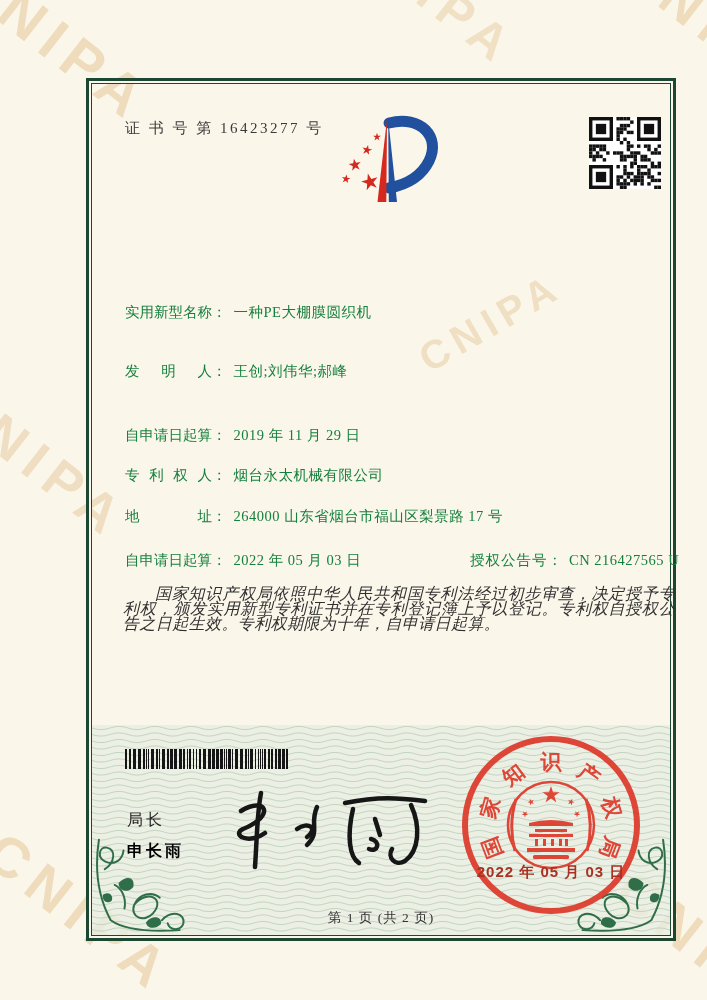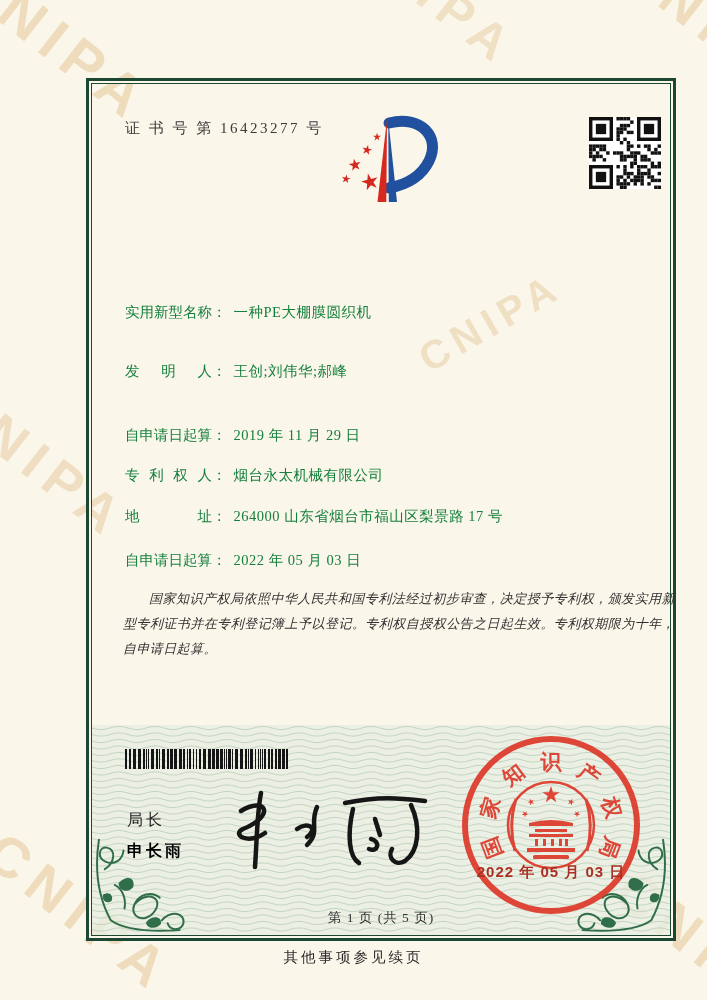--- a/index.html
+++ b/index.html
@@ -46,21 +46,21 @@
   .row{position:absolute;left:36px;right:20px;height:20px;font-size:14.5px;color:#15803d;z-index:4;white-space:nowrap;}
   .flabel{display:inline-block;width:87px;text-align:justify;text-align-last:justify;vertical-align:top;}
   .colon{display:inline-block;margin-right:7px;}
   .fvalue{letter-spacing:.5px;}
   .r0{top:222px}.r1{top:281px}.r2{top:304px}.r3{top:345px}.r4{top:385px}.r5{top:426px}.r6{top:470px}
   .grant2{position:absolute;left:345px;top:0;}
   .grant2 .glabel{letter-spacing:1px;}
   
   .paras{position:absolute;left:34px;width:552px;top:505px;z-index:4;}
   .paras p{
-    margin:0 0 5px;text-indent:2em;font-size:13px;line-height:25px;
+    margin:0 0 5px;text-indent:2em;font-size:16px;line-height:15px;
     font-style:italic;letter-spacing:.4px;color:#303030;text-align:justify;
   }
   
   .barcode{position:absolute;left:36px;top:668px;width:198px;height:20px;z-index:4;font-size:0;}
   .barcode span{display:inline-block;height:100%;background:#151515;}
   
   .signer-title{position:absolute;left:38px;top:729px;font-size:16px;letter-spacing:3px;color:#222;z-index:4;}
   .signer-name{position:absolute;left:38px;top:760px;font-size:16px;letter-spacing:3px;color:#000000;z-index:4;font-weight:bold;}
   .signature{position:absolute;left:140px;top:700px;z-index:4;}
   
@@ -320,20 +320,23 @@
       <span class="flabel">自申请日起算</span><span class="colon">：</span><span class="fvalue">2019 年 11 月 29 日</span>
     </div>
     <div class="row r4">
       <span class="flabel">专利权人</span><span class="colon">：</span><span class="fvalue">烟台永太机械有限公司</span>
     </div>
     <div class="row r5">
       <span class="flabel">地址</span><span class="colon">：</span><span class="fvalue">264000 山东省烟台市福山区梨景路 17 号</span>
     </div>
     <div class="row r6">
       <span class="flabel">自申请日起算</span><span class="colon">：</span><span class="fvalue">2022 年 05 月 03 日</span>
+      <span class="grant2">
+        <span class="glabel">授权公告号</span><span class="colon">：</span><span class="fvalue">CN 216427565 U</span>
+      </span>
     </div>
 
     <div class="paras">
       <p>国家知识产权局依照中华人民共和国专利法经过初步审查，决定授予专利权，颁发实用新型专利证书并在专利登记簿上予以登记。专利权自授权公告之日起生效。专利权期限为十年，自申请日起算。</p>
     </div>
 
     <div class="barcode"><span style="width:2px;margin-right:2px"></span><span style="width:2px;margin-right:2px"></span><span style="width:3px;margin-right:2px"></span><span style="width:3px;margin-right:2px"></span><span style="width:2px;margin-right:1px"></span><span style="width:1px;margin-right:1px"></span><span style="width:1px;margin-right:2px"></span><span style="width:3px;margin-right:2px"></span><span style="width:2px;margin-right:1px"></span><span style="width:1px;margin-right:2px"></span><span style="width:3px;margin-right:2px"></span><span style="width:2px;margin-right:1px"></span><span style="width:3px;margin-right:1px"></span><span style="width:3px;margin-right:2px"></span><span style="width:3px;margin-right:1px"></span><span style="width:2px;margin-right:2px"></span><span style="width:1px;margin-right:1px"></span><span style="width:2px;margin-right:2px"></span><span style="width:1px;margin-right:2px"></span><span style="width:1px;margin-right:2px"></span><span style="width:2px;margin-right:2px"></span><span style="width:3px;margin-right:2px"></span><span style="width:3px;margin-right:1px"></span><span style="width:3px;margin-right:1px"></span><span style="width:3px;margin-right:1px"></span><span style="width:3px;margin-right:1px"></span><span style="width:1px;margin-right:1px"></span><span style="width:1px;margin-right:1px"></span><span style="width:3px;margin-right:1px"></span><span style="width:1px;margin-right:2px"></span><span style="width:3px;margin-right:2px"></span><span style="width:3px;margin-right:2px"></span><span style="width:2px;margin-right:1px"></span><span style="width:1px;margin-right:1px"></span><span style="width:3px;margin-right:2px"></span><span style="width:1px;margin-right:2px"></span><span style="width:1px;margin-right:1px"></span><span style="width:1px;margin-right:1px"></span><span style="width:1px;margin-right:1px"></span><span style="width:2px;margin-right:2px"></span><span style="width:2px;margin-right:1px"></span><span style="width:2px;margin-right:2px"></span><span style="width:2px;margin-right:1px"></span><span style="width:3px;margin-right:1px"></span><span style="width:3px;margin-right:1px"></span><span style="width:2px"></span></div>
 
     <div class="signer-title">局长</div>
     <div class="signer-name">申长雨</div>
@@ -395,17 +398,16 @@
           <rect x="110" y="110" width="3" height="7"></rect>
           <rect x="72" y="119" width="48" height="4"></rect>
           <rect x="78" y="126" width="36" height="4" rx="1.5"></rect>
         </g>
         <path class="ss" d="M60,122 Q53,96 61,70" stroke-width="3"></path>
         <path class="ss" d="M132,122 Q139,96 131,70" stroke-width="3"></path>
       </g>
     </svg>
     <div class="seal-date">2022 年 05 月 03 日</div>
 
-    <div class="page-note">第 1 页 (共 5 页)</div>
+    <div class="page-note">第 1 页 (共 2 页)</div>
   </div>
 
-  <div class="cont-note">其他事项参见续页</div>
 </div>
 
 </body></html>

